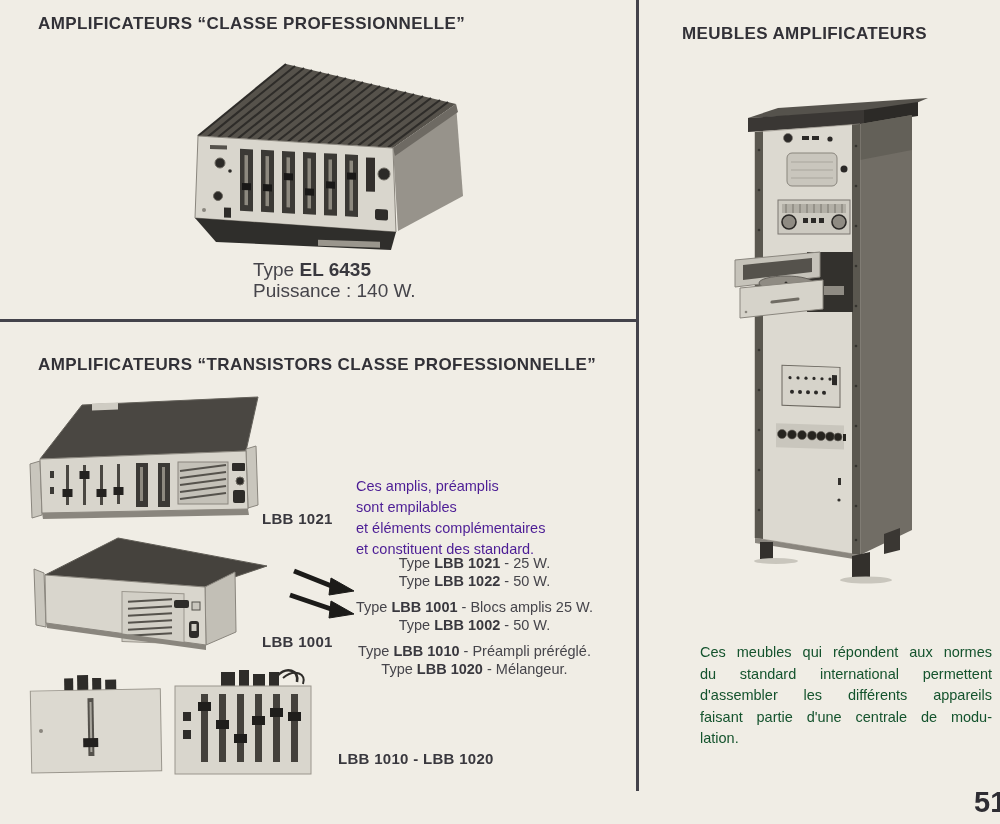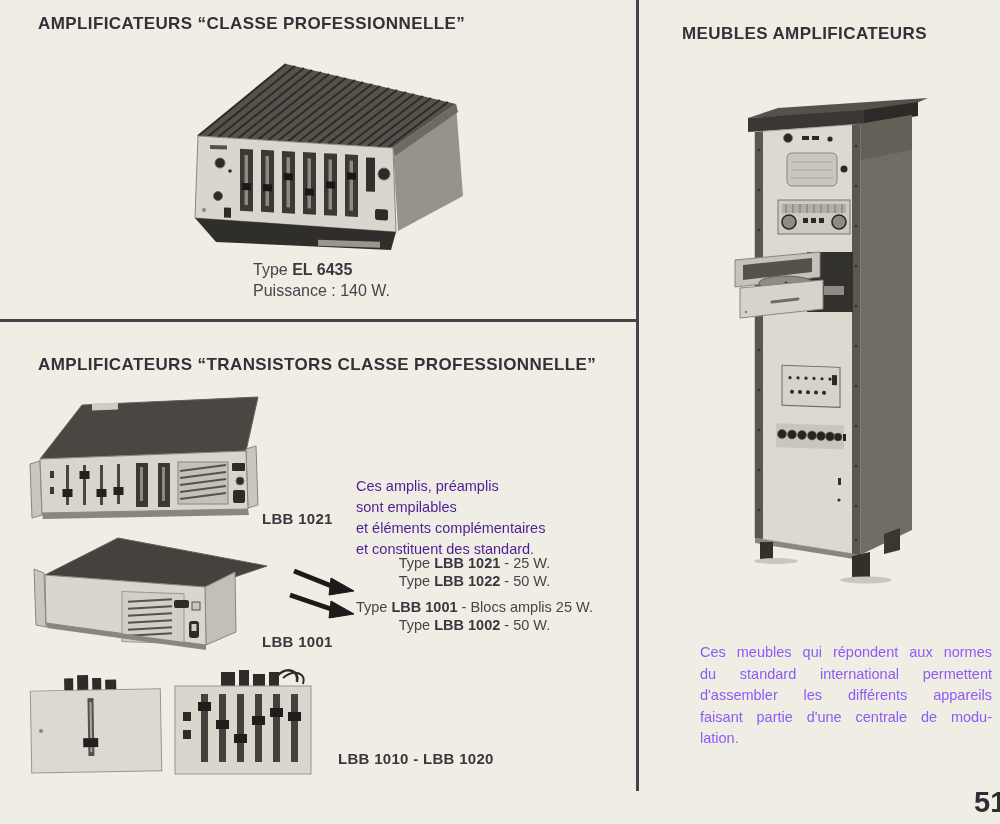--- a/index.html
+++ b/index.html
@@ -13,28 +13,28 @@
   }
   .heading{
     position:absolute;
     font-weight:bold;
     font-size:17px;
     letter-spacing:0.4px;
     color:#323137;
     white-space:nowrap;
   }
   .divider{position:absolute;background:#44434b;}
-  .caption{position:absolute;font-size:16px;line-height:21px;color:#46454b;}
+  .caption{position:absolute;font-size:19px;line-height:21px;color:#46454b;}
   .caption b, .typerow b, .lbl{color:#39383e;}
   .lbl{position:absolute;font-weight:bold;font-size:15px;letter-spacing:0.3px;}
   .introline{font-size:14.5px;line-height:21px;color:#4c1d95;}
   .typegroup{margin-bottom:8px;text-align:center;}
   .typerow{font-size:14.5px;line-height:18px;color:#46454b;white-space:nowrap;}
   .para{
-    position:absolute;font-size:14.5px;line-height:21.5px;color:#8b5cf6;
+    position:absolute;font-size:14.5px;line-height:21.5px;color:#14532d;
   }
   .jline{text-align:justify;text-align-last:justify;}
   .jline.last{text-align-last:left;}
   .pagenum{
     position:absolute;font-weight:bold;font-size:29px;color:#2e2d33;
     letter-spacing:0;
   }
   svg{position:absolute;overflow:visible;}
 </style>
 </head>
@@ -223,20 +223,32 @@
     <div class="typegroup">
       <div class="typerow">
         <span>Type</span>
         <b>LBB 1001</b>
         <span>- Blocs amplis 25 W.</span>
       </div>
       <div class="typerow">
         <span>Type</span>
         <b>LBB 1002</b>
         <span>- 50 W.</span>
+      </div>
+    </div>
+    <div class="typegroup">
+      <div class="typerow">
+        <span>Type</span>
+        <b>LBB 1010</b>
+        <span>- Préampli préréglé.</span>
+      </div>
+      <div class="typerow">
+        <span>Type</span>
+        <b>LBB 1020</b>
+        <span>- Mélangeur.</span>
       </div>
     </div>
   </div>
 
   <svg style="left:288px;top:562px;" width="75" height="62" viewBox="0 0 75 62">
     <g fill="#1c1b19" stroke="#1c1b19">
       <path d="M6,9 L46,25" stroke-width="5" fill="none"></path>
       <polygon points="43,16 66,29 41,33"></polygon>
       <path d="M2,33 L46,48" stroke-width="5" fill="none"></path>
       <polygon points="43,39 66,52 41,56"></polygon>

